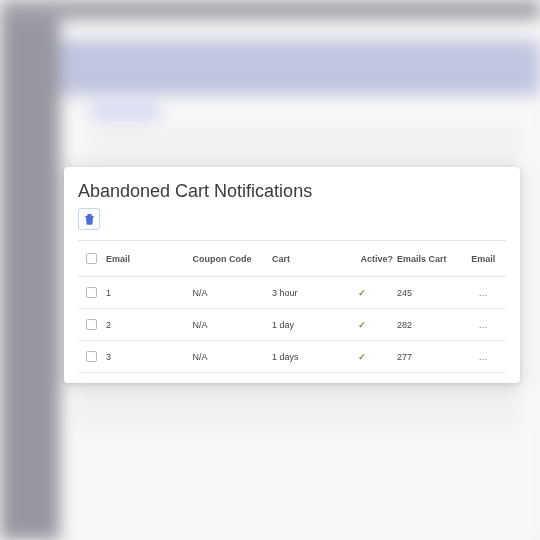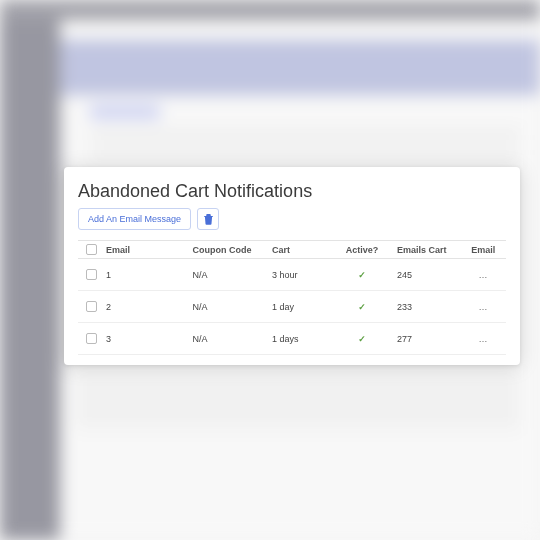--- a/index.html
+++ b/index.html
@@ -116,21 +116,21 @@
     }
     .thead, .trow {
       display: grid;
       grid-template-columns: 22px 1.2fr 1.1fr 0.8fr 0.9fr 0.9fr 0.6fr;
       align-items: center;
       gap: 4px;
     }
     .thead {
       border-top: 1px solid #e3e3e3;
       border-bottom: 1px solid #e3e3e3;
-      padding: 3px 2px;
+      padding: 12px 2px;
       font-weight: 600;
       color: #555;
     }
     .trow {
       border-bottom: 1px solid #eee;
       padding: 10px 2px;
     }
     .cb {
       width: 11px;
       height: 11px;
@@ -144,21 +144,21 @@
       color: #5a9e3f;
       font-weight: bold;
       justify-self: center;
     }
     .action-dots {
       cursor: pointer;
       letter-spacing: 1px;
       color: #666;
       justify-self: center;
     }
-    .col-active { text-align: center; }
+    .col-active { text-align: right; }
     .col-action { text-align: center; }
     svg.trash { width: 9px; height: 11px; fill: #4a6fd8; }
   </style>
 </head>
 <body>
 
 <div class="blurred-bg">
   <div class="bg-topbar"></div>
   <div class="bg-content"></div>
   <div class="bg-header"></div>
@@ -166,21 +166,20 @@
   <div class="bg-pill"></div>
   <div class="bg-row" style="top:130px"></div>
   <div class="bg-row" style="top:150px"></div>
   <div class="bg-row" style="top:370px;height:60px;border-radius:6px;background:#f0f0f0;left:75px"></div>
 </div>
 
 <div class="panel">
   <h2 class="panel-title">Abandoned Cart Notifications</h2>
 
   <div class="toolbar">
-    <button class="btn-outline">Add An Email Message</button>
     <button class="btn-icon">
       <svg class="trash" viewBox="0 0 10 12">
         <path d="M1 3h8l-.7 8a1 1 0 0 1-1 .9H2.7a1 1 0 0 1-1-.9L1 3zm2.5-3h3a1 1 0 0 1 1 1v1H2.5V1a1 1 0 0 1 1-1zM0 2h10v1H0z"></path>
       </svg>
     </button>
   </div>
 
   <div class="table">
     <div class="thead">
       <div class="cb"></div>
@@ -201,21 +200,21 @@
       <div>245</div>
       <div class="action-dots">…</div>
     </div>
 
     <div class="trow">
       <div class="cb"></div>
       <div>2</div>
       <div>N/A</div>
       <div>1 day</div>
       <div class="check-icon">✓</div>
-      <div>233</div>
+      <div>282</div>
       <div class="action-dots">…</div>
     </div>
 
     <div class="trow">
       <div class="cb"></div>
       <div>3</div>
       <div>N/A</div>
       <div>1 days</div>
       <div class="check-icon">✓</div>
       <div>277</div>

